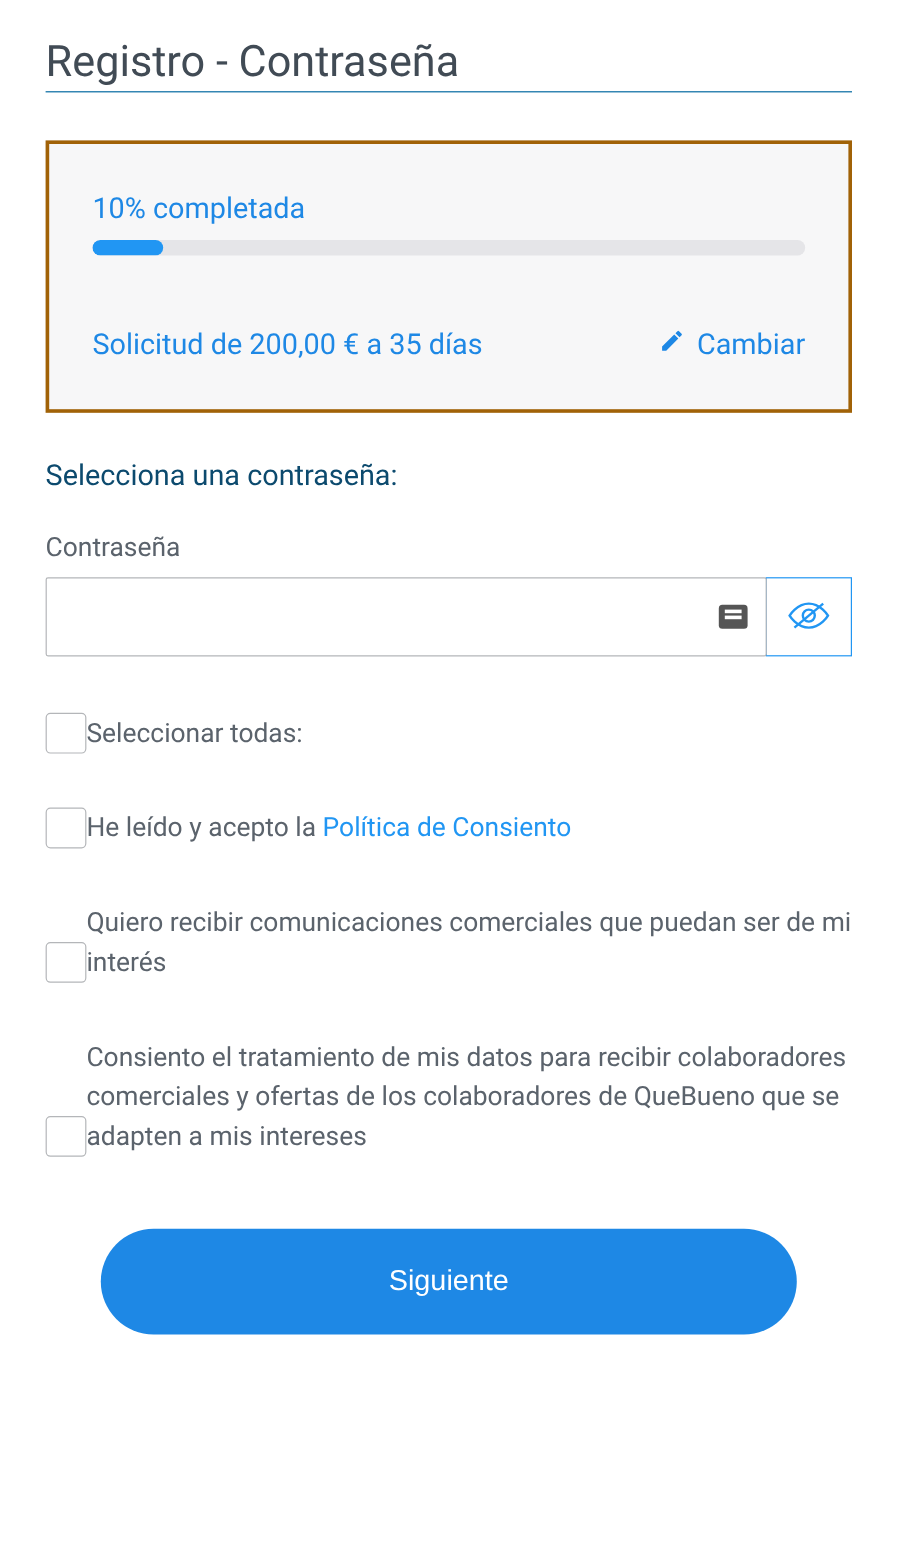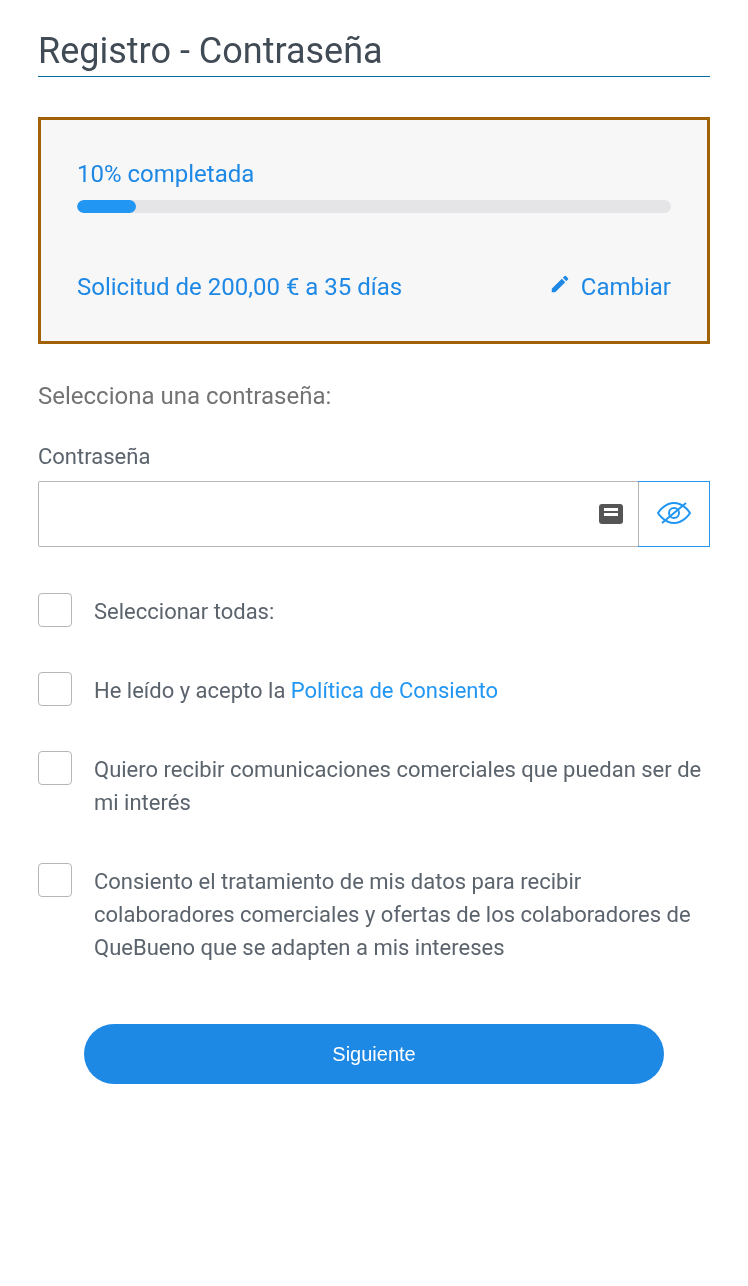--- a/index.html
+++ b/index.html
@@ -64,21 +64,21 @@
       cursor: pointer;
       text-decoration: none;
     }
     .change-link svg {
       width: 22px;
       height: 22px;
       fill: #1e88e5;
     }
     .section-heading {
       font-size: 24px;
-      color: #737373;
+      color: #0c4a6e;
       margin-top: 38px;
       margin-bottom: 34px;
       font-weight: 400;
     }
     .field-label {
       font-size: 22px;
       color: #5b636c;
       margin-bottom: 12px;
       display: block;
     }
@@ -135,22 +135,21 @@
     }
     .eye-button svg {
       width: 36px;
       height: 28px;
       stroke: #2196f3;
       fill: none;
       stroke-width: 2;
     }
     .checkbox-row {
       display: flex;
-      align-items: flex-start;
-      gap: 22px;
+      align-items: flex-end;
       margin-bottom: 44px;
     }
     .chk {
       appearance: none;
       -webkit-appearance: none;
       width: 34px;
       height: 34px;
       border: 1px solid #b4b6b9;
       border-radius: 4px;
       background: #fff;
@@ -170,22 +169,22 @@
       cursor: pointer;
     }
     .next-btn {
       display: block;
       width: 580px;
       margin: 60px auto 0 auto;
       background: #1e88e5;
       color: #fff;
       border: none;
       border-radius: 50px;
-      height: 60px;
-      font-size: 20px;
+      height: 88px;
+      font-size: 24px;
       font-weight: 500;
       cursor: pointer;
     }
   </style>
 </head>
 <body>
 
 <h1 class="page-title">Registro - Contraseña</h1>
 
 <div class="summary-box">

